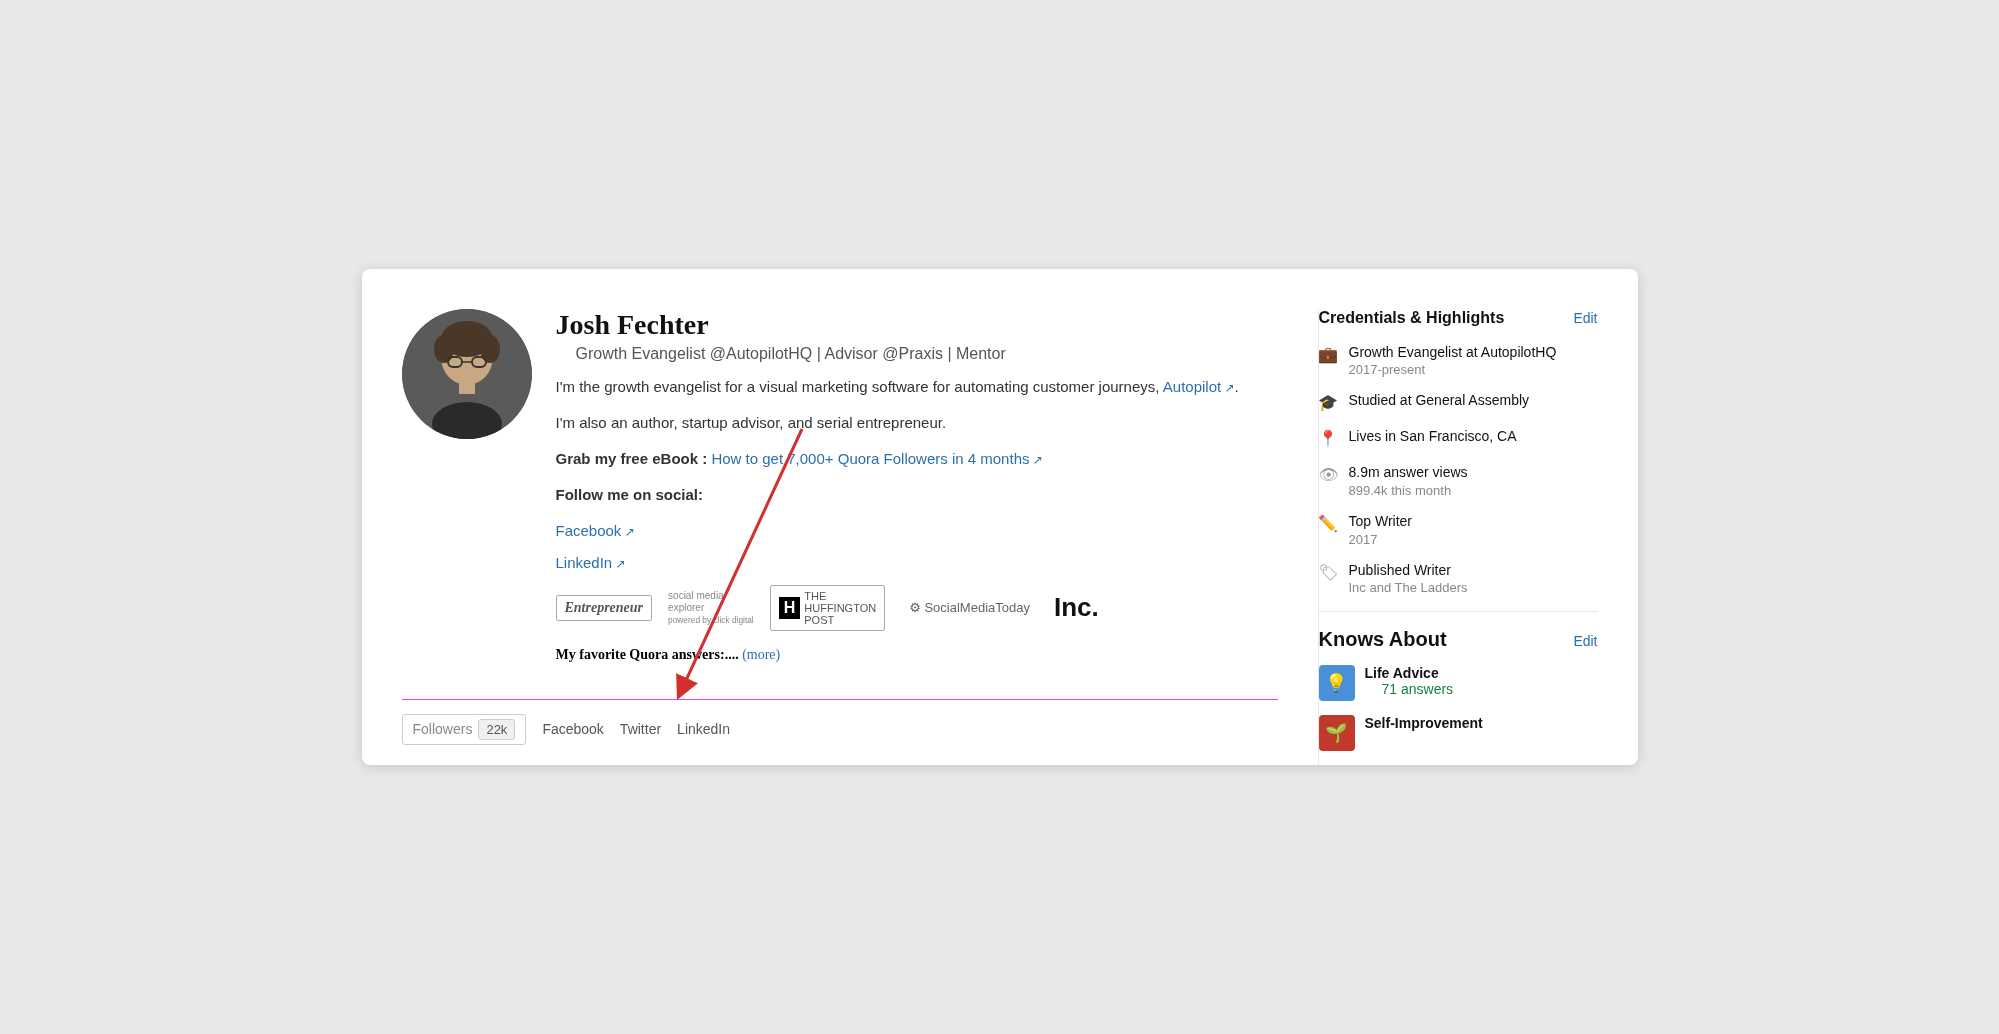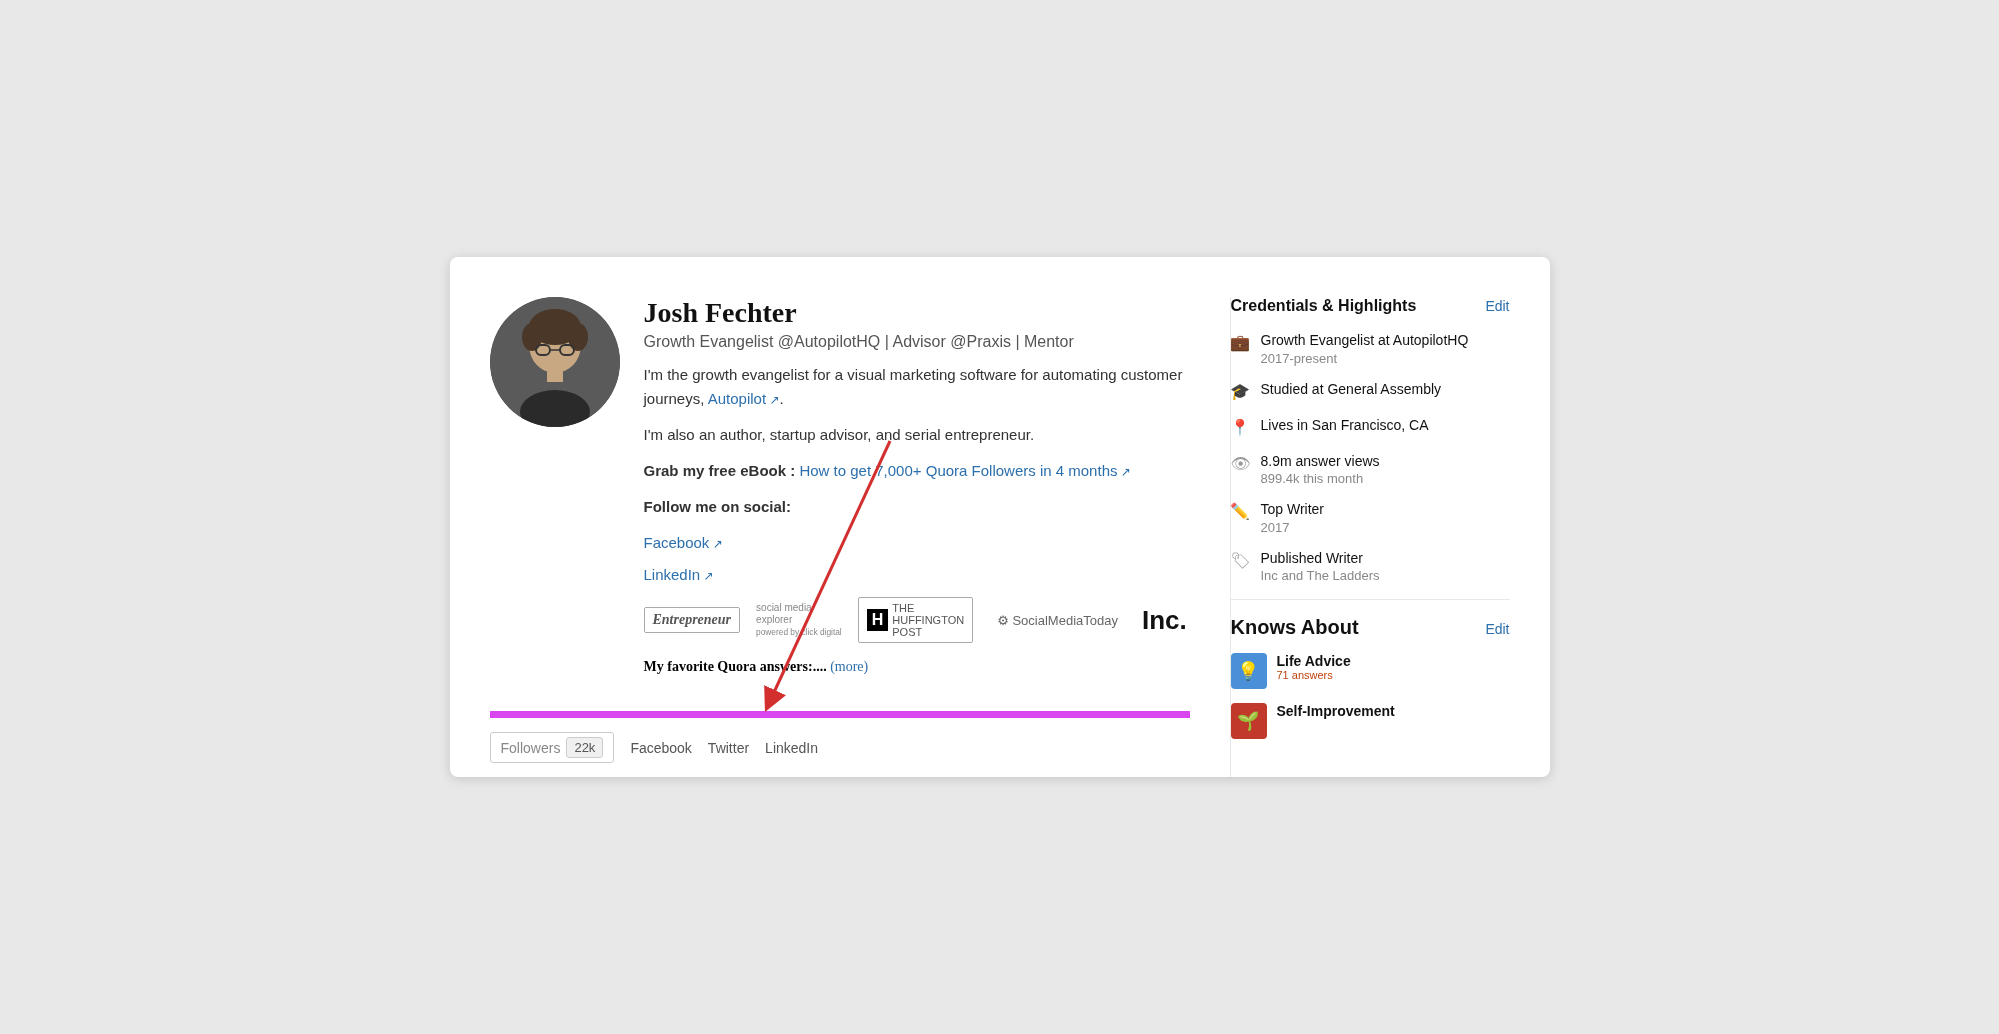--- a/index.html
+++ b/index.html
@@ -9,21 +9,21 @@
       display: flex;
       justify-content: center;
       align-items: center;
       min-height: 100vh;
       padding: 30px;
     }
     .card {
       background: #fff;
       border-radius: 8px;
       box-shadow: 0 2px 12px rgba(0,0,0,0.15);
-      width: 1100px;
+      width: 1276px;
       max-width: 100%;
       padding: 40px 40px 0 40px;
       overflow: hidden;
     }
     .main-content {
       display: flex;
       gap: 40px;
     }
     .left-panel {
       flex: 1;
@@ -62,20 +62,21 @@
       font-weight: 700;
       color: #111;
       font-family: Georgia, serif;
       margin-bottom: 4px;
     }
     .profile-info .tagline {
       font-size: 16px;
       color: #555;
       font-family: Arial, sans-serif;
       margin-bottom: 12px;
+      margin-left: 20px;
     }
     .profile-body {
       font-size: 15px;
       color: #333;
       line-height: 1.6;
       font-family: Arial, sans-serif;
     }
     .profile-body p {
       margin-bottom: 12px;
     }
@@ -166,21 +167,21 @@
       font-size: 14px;
       font-family: Liberation Serif, serif;
       margin-bottom: 16px;
     }
     .favorite-answers a {
       color: #2c6fad;
       text-decoration: none;
     }
     
     .footer-bar {
-      border-top: 7px solid #d946ef;
+      border-top: 1px solid #d946ef;
       padding: 14px 0;
       display: flex;
       align-items: center;
       gap: 16px;
       font-family: Arial, sans-serif;
       font-size: 14px;
       color: #555;
       position: relative;
     }
     .followers-group {
@@ -291,22 +292,23 @@
     .knows-icon.red { background: #c0392b; }
     .knows-text {
       font-family: Arial, sans-serif;
     }
     .knows-text .topic {
       font-size: 14px;
       font-weight: 600;
       color: #111;
     }
     .knows-text .answers {
-      font-size: 11px;
-      color: #c2410c;
+      font-size: 14px;
+      color: #15803d;
+      margin-left: 17px;
     }
     .red-arrow-svg {
       position: absolute;
       top: -280px;
       left: 200px;
       pointer-events: none;
       z-index: 10;
     }
   </style>
 </head>

